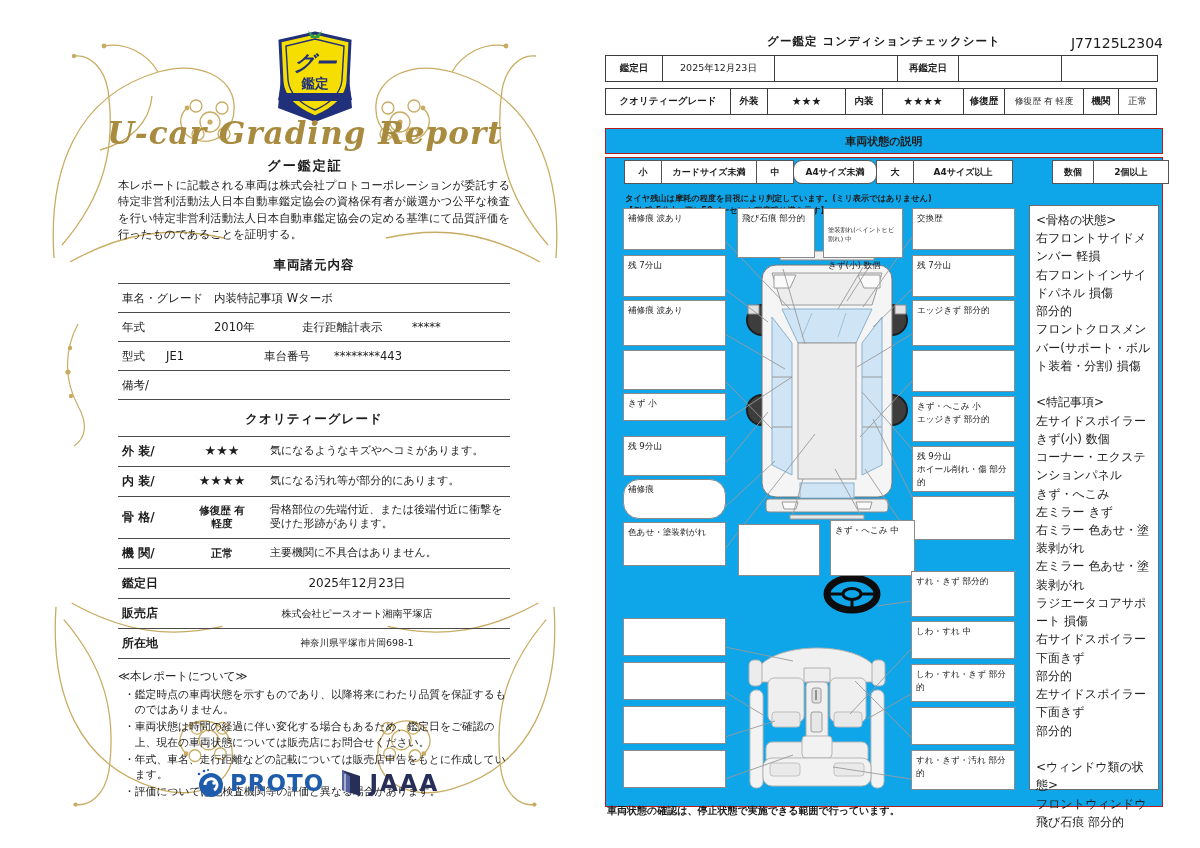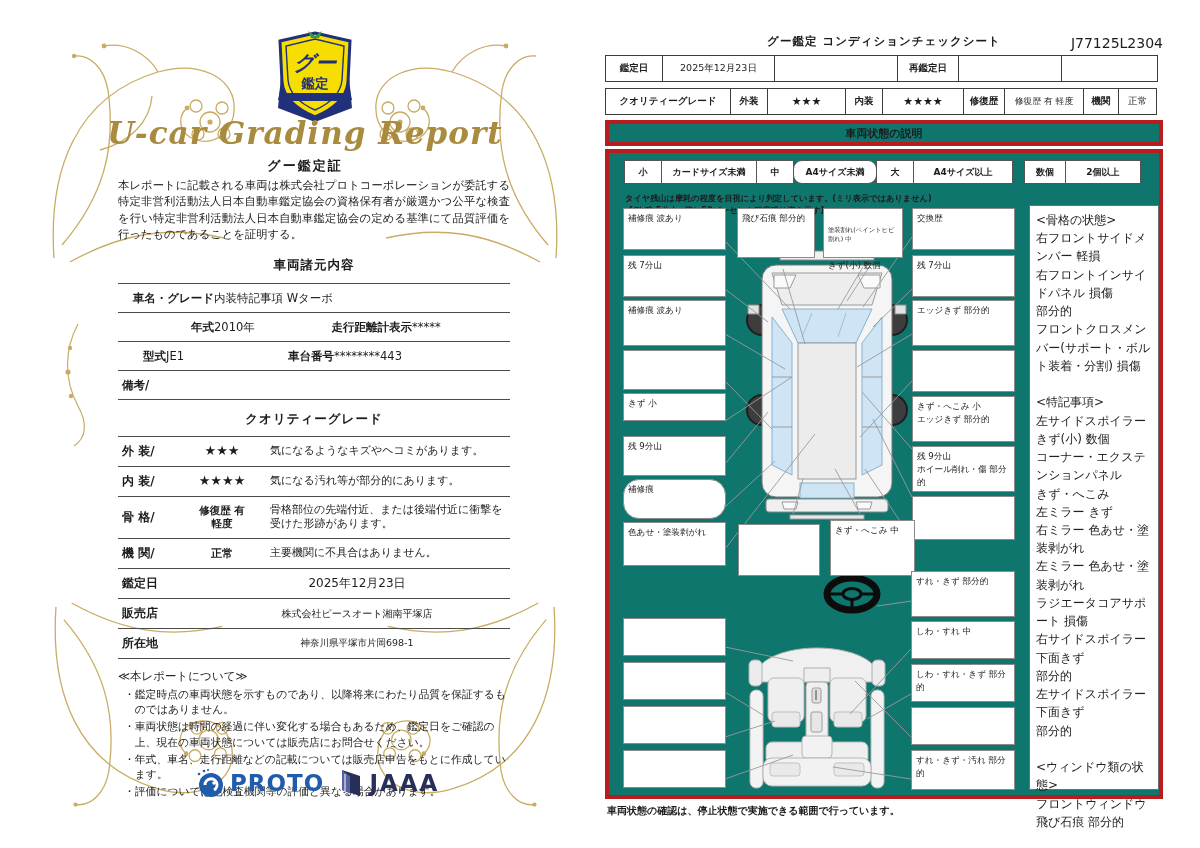--- a/index.html
+++ b/index.html
@@ -7,21 +7,21 @@
     font-family:"DejaVu Sans","Liberation Sans",sans-serif;color:#1c1c1c;}
   .abs{position:absolute;}
   .nosel{user-select:none;}
   
   .script-title{font-family:"DejaVu Serif","Liberation Serif",serif;font-style:italic;font-weight:bold;
     color:#a98b3f;font-size:31px;letter-spacing:1px;text-align:center;white-space:nowrap;}
   .cert-sub{font-weight:bold;font-size:13px;text-align:center;letter-spacing:2px;}
   .intro{font-size:11.3px;line-height:1.45;text-align:justify;}
   .sec-h{font-weight:bold;font-size:12.5px;text-align:center;letter-spacing:1px;}
   .spec-row{display:flex;align-items:flex-start;border-bottom:1px solid #4a4a4a;padding:7px 4px 6px 4px;font-size:11.5px;}
-  .spec-row .lbl{font-weight:bold;text-align:right;}
+  .spec-row .lbl{font-weight:normal;}
   .grade-row{display:flex;align-items:center;border-bottom:1px solid #4a4a4a;padding:6px 4px;font-size:11px;}
   .grade-row .glbl{width:52px;font-weight:bold;font-size:12px;}
   .grade-row .gval{width:96px;text-align:center;font-weight:bold;white-space:pre-line;line-height:1.25;}
   .grade-row .gdesc{flex:1;line-height:1.35;}
   .meta-row{display:flex;align-items:center;border-bottom:1px solid #4a4a4a;padding:6px 4px;font-size:11.5px;}
   .meta-row .lbl{width:86px;font-weight:bold;}
   .meta-row .val{flex:1;text-align:center;}
   .about{font-size:10.8px;line-height:1.42;}
   .about-h{font-size:11.5px;margin-bottom:2px;}
   .about li{list-style:none;text-indent:-1em;padding-left:1em;margin:0 0 2px 0;}
@@ -29,21 +29,21 @@
   .logo-text-proto{font-size:23px;font-weight:800;color:#1f5cab;letter-spacing:1px;}
   .logo-text-jaaa{font-size:23px;font-weight:800;color:#272f58;letter-spacing:2px;}
   
   .rp-title{font-weight:bold;font-size:11.5px;text-align:center;letter-spacing:1px;}
   .rp-doc{font-size:14px;text-align:right;}
   .trow{display:flex;}
   .tcell{border:1px solid #3c3c3c;margin-left:-1px;display:flex;align-items:center;justify-content:center;
     font-size:9.5px;background:#fff;box-sizing:border-box;}
   .tcell:first-child{margin-left:0;}
   .tcell.b{font-weight:bold;}
-  .bigbox{border:4px solid #b91c1c;background:#0f766e;box-sizing:border-box;}
+  .bigbox{border:1px solid #b91c1c;background:#0ea5e9;box-sizing:border-box;margin-top:8px;}
   .legend-cell{border:1px solid #555;margin-left:-1px;display:flex;align-items:center;justify-content:center;
     font-size:9px;font-weight:bold;background:#fff;box-sizing:border-box;height:24px;}
   .tire-note{font-size:8.2px;font-weight:bold;line-height:1.5;white-space:pre-line;}
   .dbox{position:absolute;border:1px solid #8b8b8b;background:#fff;font-size:8.6px;line-height:1.5;
     padding:3px 4px;white-space:pre-line;box-sizing:border-box;z-index:3;color:#222;}
   .notes{position:absolute;border:1px solid #6e6e6e;background:#fff;font-size:12px;line-height:1.52;
     padding:5px 6px;white-space:pre-line;box-sizing:border-box;z-index:3;color:#222;}
   .footer-note{font-size:10px;font-weight:bold;}
   svg{display:block;}
 </style>
@@ -286,21 +286,21 @@
     <div class="abs bigbox" style="left:0;top:119px;width:558px;height:650px;"></div>
 
     <div class="abs trow" style="left:20px;top:130px;z-index:3;">
       <div class="legend-cell" style="width:38px;">小</div>
       <div class="legend-cell" style="width:96px;">カードサイズ未満</div>
       <div class="legend-cell" style="width:38px;">中</div>
       <div class="legend-cell" style="width:84px;border-radius:9px;">A4サイズ未満</div>
       <div class="legend-cell" style="width:38px;">大</div>
       <div class="legend-cell" style="width:100px;">A4サイズ以上</div>
     </div>
-    <div class="abs trow" style="left:420px;top:130px;z-index:3;">
+    <div class="abs trow" style="left:448px;top:130px;z-index:3;">
       <div class="legend-cell" style="width:42px;">数個</div>
       <div class="legend-cell" style="width:76px;">2個以上</div>
     </div>
 
     <div class="abs tire-note" style="left:20px;top:162px;width:430px;z-index:3;">タイヤ残山は摩耗の程度を目視により判定しています。(ミリ表示ではありません)
 【例:残 5分山=概ね50パーセント程度残り溝を示す】</div>
 
     <svg class="abs" style="left:137px;top:217px;z-index:1;" width="170" height="274" viewBox="0 0 170 274">
       <rect x="38" y="4" width="94" height="9" fill="#f0f0f0" stroke="#8a8a8a"></rect>
       <path d="M42,4 l5,5 M128,4 l-5,5" stroke="#8a8a8a" fill="none"></path>

